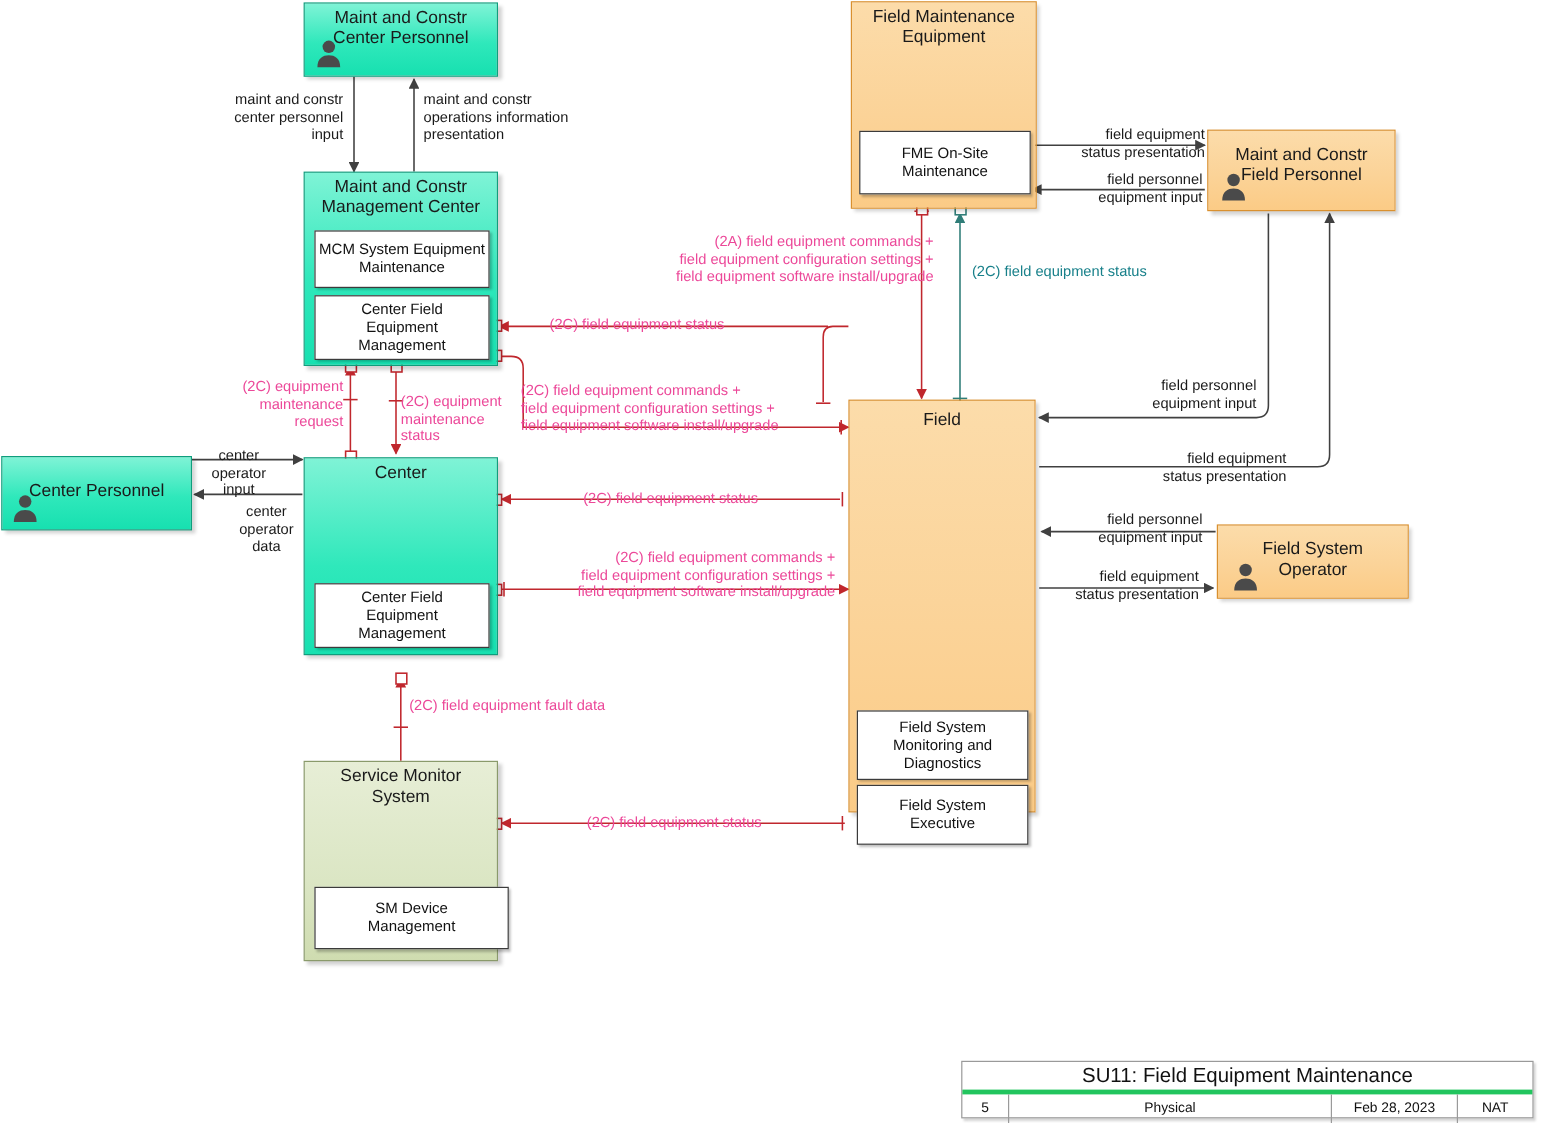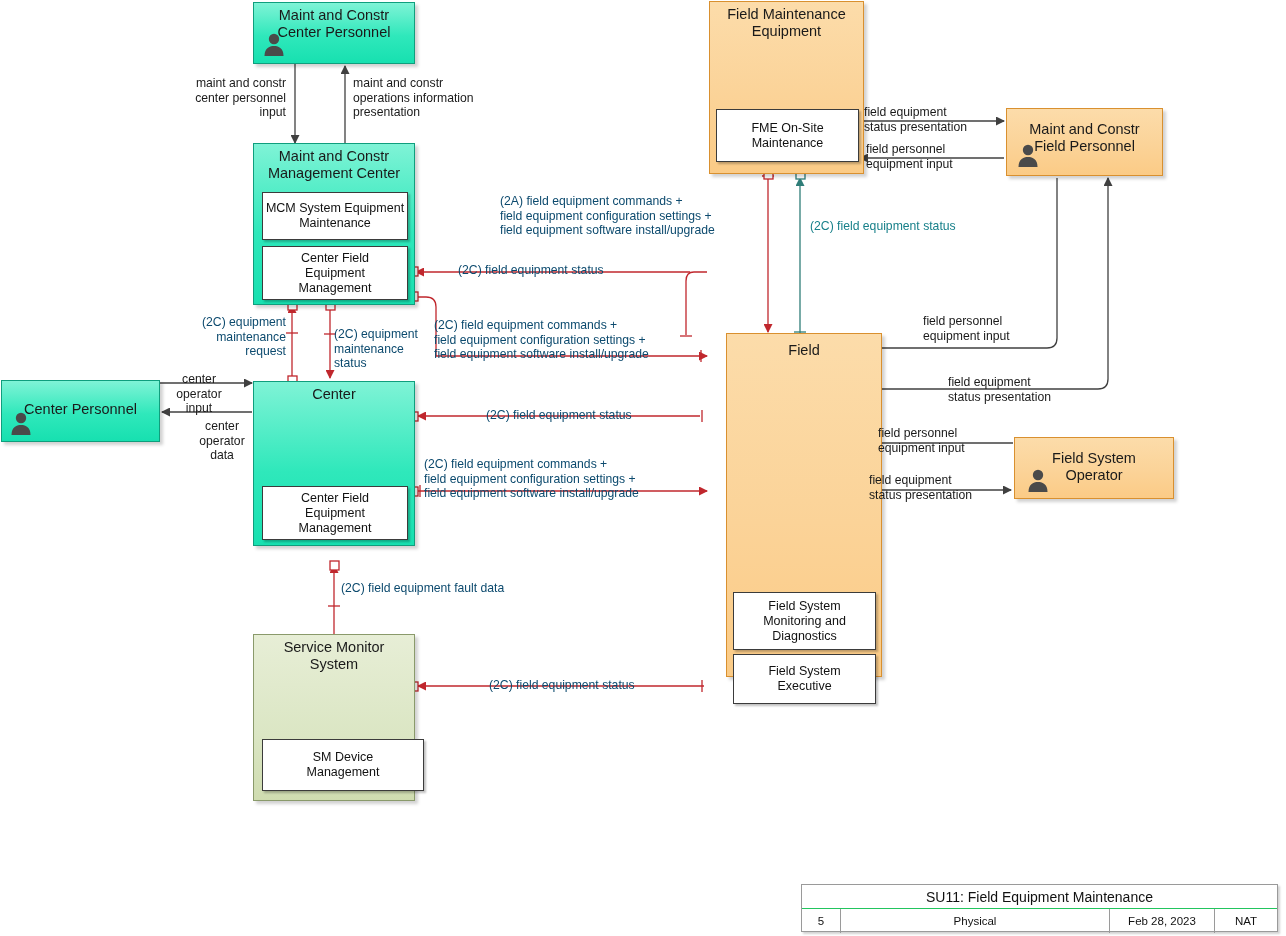--- a/index.html
+++ b/index.html
@@ -18,31 +18,31 @@
         border:1px solid #d9902f;}
   .green{background:linear-gradient(180deg,#e7eed6 0%,#dbe6c4 60%,#cfdcb0 100%);
         border:1px solid #8a9a6b;}
   .sub{position:absolute;background:#fff;border:1px solid #3b3b3b;
        box-shadow:2px 2px 2px rgba(0,0,0,.25);
        display:flex;align-items:center;justify-content:center;text-align:center;
        font-size:12.5px;color:#111;line-height:15px;box-sizing:border-box;}
   .person{position:absolute;width:26px;height:26px;}
   .lbl{position:absolute;font-size:12.2px;line-height:14.5px;color:#1a1a1a;
        white-space:pre;}
-  .lbl.red{color:#0c4a6e;}
+  .lbl.red{color:#ec4899;}
   .lbl.tealtx{color:#18808a;}
-  .lbl.c{text-align:left;}
+  .lbl.c{text-align:right;}
   .lbl.r{text-align:right;}
 
   
   #titleblock{position:absolute;left:801px;top:884px;width:477px;height:48px;
       border:1px solid #9a9a9a;box-sizing:border-box;background:#fff;
       box-shadow:2px 2px 2px rgba(0,0,0,.18);}
-  #titleblock .tbtop{height:23px;border-bottom:1px solid #22c55e;
-      display:flex;align-items:center;justify-content:center;font-size:14px;color:#111;}
+  #titleblock .tbtop{height:23px;border-bottom:4px solid #22c55e;
+      display:flex;align-items:center;justify-content:center;font-size:17px;color:#111;}
   #titleblock .tbbot{height:24px;display:flex;}
   #titleblock .tbbot div{display:flex;align-items:center;justify-content:center;
       font-size:11.5px;color:#111;border-right:1px solid #9a9a9a;}
   #titleblock .tbbot div:last-child{border-right:none;}
   .c-no{width:38px;} .c-view{flex:1;} .c-date{width:104px;} .c-nat{width:62px;}
 </style>
 </head>
 <body>
 
 <div id="stage">
@@ -185,21 +185,21 @@
 
   <div class="node orange" style="left:1006px;top:108px;width:157px;height:68px;">
     <div class="title" style="top:12px;white-space:pre-line;">Maint and Constr
 Field Personnel</div>
     <svg class="person" style="left:8px;top:33px;" viewBox="0 0 26 26">
       <circle cx="13" cy="8" r="5.2" fill="#4a4a4a"></circle>
       <path d="M3.5,25 C3.5,17.5 8,15 13,15 C18,15 22.5,17.5 22.5,25 Z" fill="#4a4a4a"></path>
     </svg>
   </div>
 
-  <div class="node orange" style="left:726px;top:333px;width:156px;height:344px;">
+  <div class="node orange" style="left:707px;top:333px;width:156px;height:344px;">
     <div class="title" style="top:8px;">Field</div>
     <div class="sub" style="left:6px;top:258px;width:143px;height:58px;white-space:pre-line;">Field System
 Monitoring and
 Diagnostics</div>
     <div class="sub" style="left:6px;top:320px;width:143px;height:50px;white-space:pre-line;">Field System
 Executive</div>
   </div>
 
   <div class="node orange" style="left:1014px;top:437px;width:160px;height:62px;">
     <div class="title" style="top:12px;white-space:pre-line;">Field System

